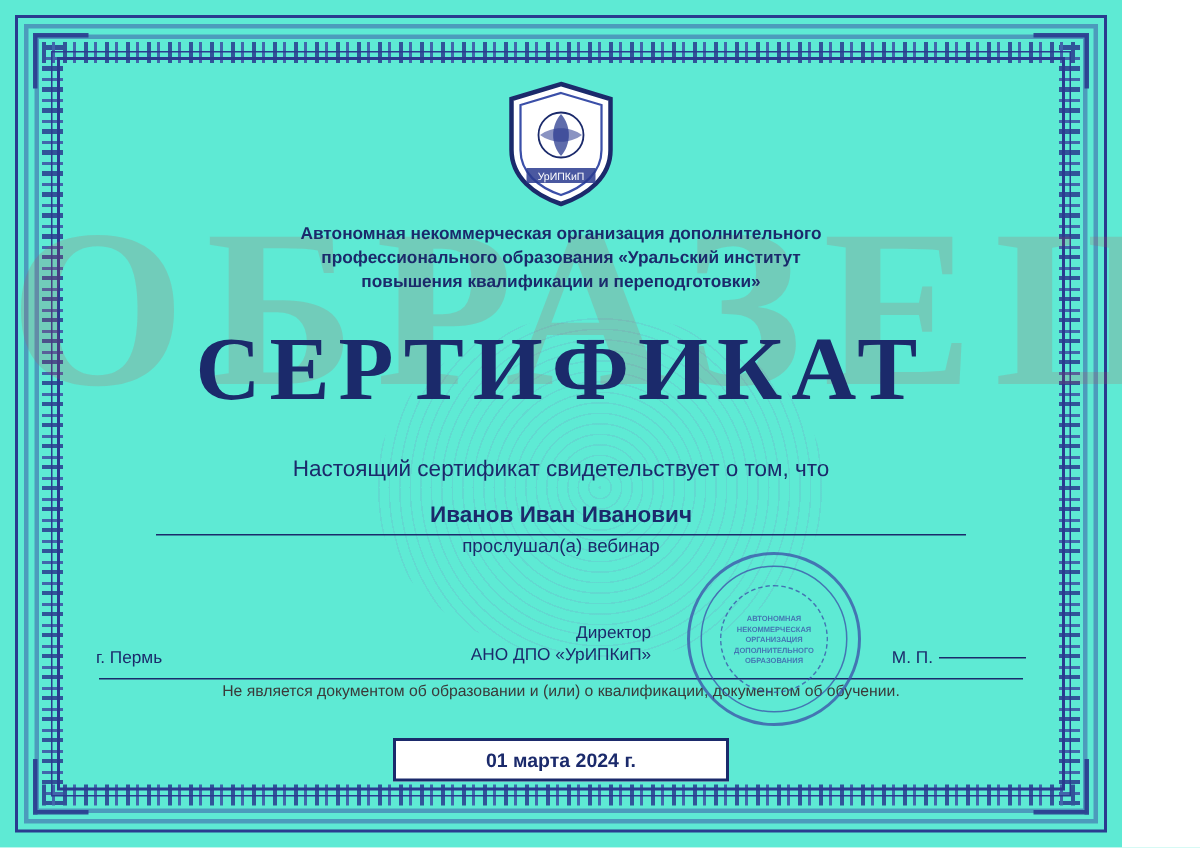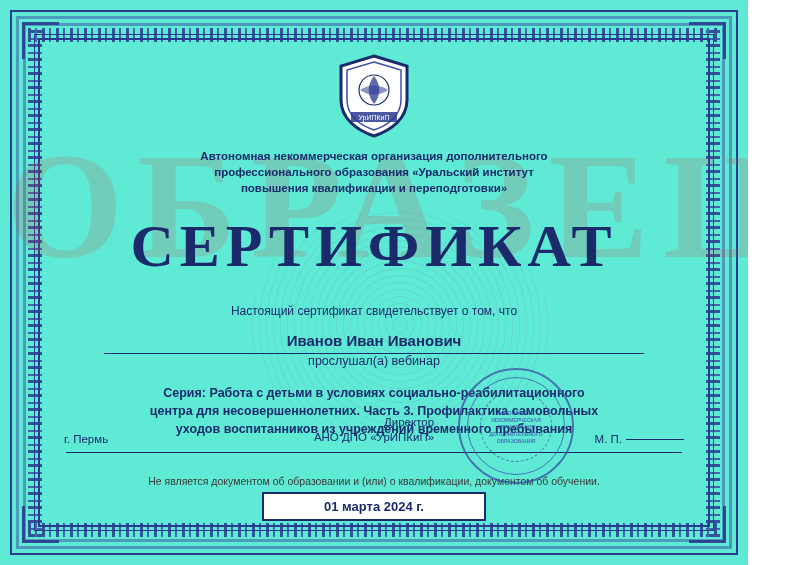--- a/index.html
+++ b/index.html
@@ -143,21 +143,21 @@
     font-family: "Liberation Serif", serif;
     font-size: 60px;
     font-weight: bold;
     letter-spacing: 6px;
     color: #1b2a6b;
     line-height: 64px;
   }
 
   .subtitle {
     margin-top: 26px;
-    font-size: 12px;
+    font-size: 15px;
     color: #1b2a6b;
   }
 
   .recipient-wrap {
     margin: 14px auto 0;
     width: 540px;
   }
   .recipient {
     font-size: 15px;
     font-weight: bold;
@@ -253,21 +253,21 @@
     width: 58px;
     border-bottom: 1px solid #1b2a6b;
     margin-left: 4px;
     vertical-align: 3px;
   }
 
   .disclaimer {
     position: absolute;
     left: 0;
     right: 0;
-    bottom: 32px;
+    bottom: 52px;
     text-align: center;
     font-size: 10.5px;
     color: #3a3a3a;
   }
   .disclaimer-line {
     position: absolute;
     left: 18px;
     right: 18px;
     bottom: 66px;
     border-bottom: 1px solid #1b2a6b;
@@ -328,25 +328,20 @@
 
     <div class="subtitle">Настоящий сертификат свидетельствует о том, что</div>
 
     <div class="recipient-wrap">
       <div class="recipient">Иванов Иван Иванович</div>
       <div class="rule"></div>
     </div>
 
     <div class="action">прослушал(а) вебинар</div>
 
-    <div class="course">
-      <div>Серия: Работа с детьми в условиях социально-реабилитационного</div>
-      <div>центра для несовершеннолетних. Часть 3. Профилактика самовольных</div>
-      <div>уходов воспитанников из учреждений временного пребывания</div>
-    </div>
 
     <div class="footer-row">
       <div class="city">г. Пермь</div>
       <div class="director">
         <div>Директор</div>
         <div>АНО ДПО «УрИПКиП»</div>
       </div>
       <div class="mp">
         <span>М. П.</span><span class="mp-rule"></span>
       </div>

